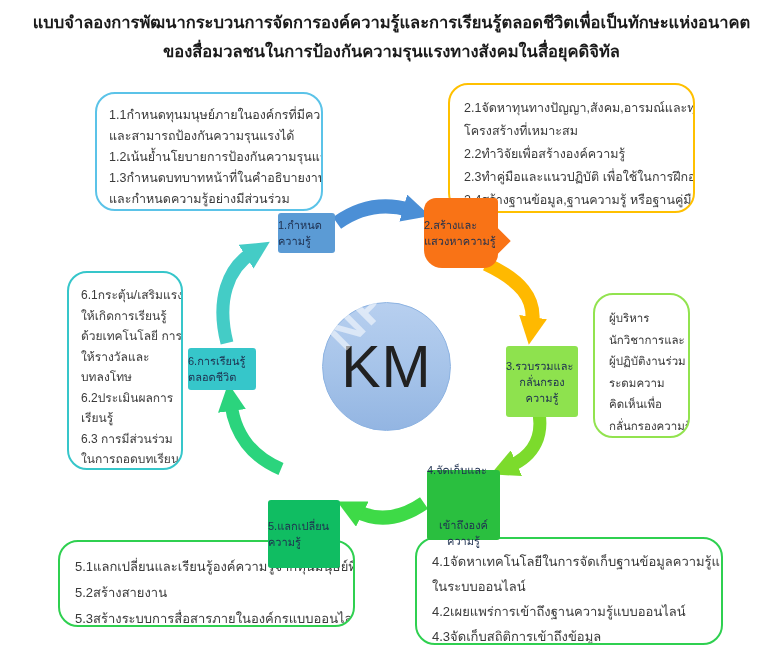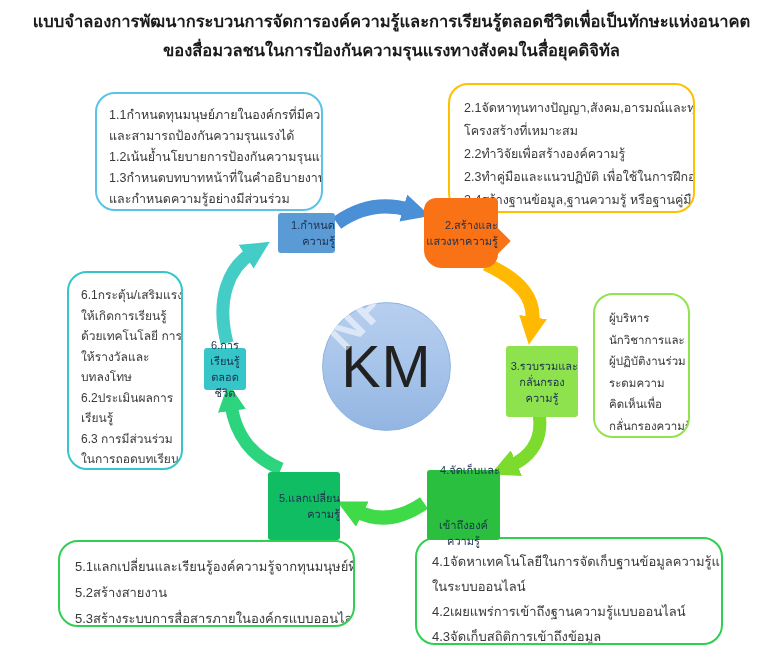--- a/index.html
+++ b/index.html
@@ -2,51 +2,51 @@
 <html><head>
 <meta charset="utf-8">
 <style>
   html,body{margin:0;padding:0;background:#ffffff;}
   .canvas{
     position:relative;width:783px;height:655px;background:#ffffff;overflow:hidden;
     font-family:"Liberation Sans","DejaVu Sans",sans-serif;color:#2e2e2e;
   }
   .title{
     position:absolute;left:0;top:8px;width:783px;text-align:center;
-    font-weight:bold;font-size:16.5px;line-height:29px;color:#1a1a1a;font-family:Liberation Mono, monospace;
+    font-weight:bold;font-size:16.5px;line-height:29px;color:#1a1a1a;
   }
   .arrow-layer{position:absolute;left:0;top:0;width:783px;height:655px;z-index:2;pointer-events:none;}
   .callout{
     position:absolute;background:#ffffff;border:2.5px solid #ccc;border-radius:20px;
     z-index:1;overflow:hidden;box-sizing:border-box;
   }
   .callout .ln{white-space:nowrap;color:#3a3a3a;}
   .co-topleft{left:95px;top:92px;width:228px;height:119px;padding:11px 12px;font-size:12.5px;}
   .co-topleft .ln{line-height:21px;}
   .co-topright{left:448px;top:83px;width:247px;height:130px;padding:12px 14px;font-size:12.5px;}
   .co-topright .ln{line-height:23px;}
   .co-left{left:67px;top:271px;width:116px;height:199px;padding:12px 12px;font-size:12px;}
   .co-left .ln{line-height:20.5px;}
   .co-right{left:593px;top:293px;width:97px;height:145px;padding:13px 4px 4px 14px;font-size:11.5px;}
   .co-right .ln{line-height:21.5px;}
   .co-bottomleft{left:58px;top:540px;width:297px;height:87px;padding:12px 15px;font-size:13px;}
   .co-bottomleft .ln{line-height:26px;}
   .co-bottomright{left:415px;top:537px;width:308px;height:108px;padding:10px 15px;font-size:13px;}
   .co-bottomright .ln{line-height:25px;}
   .stage{
-    position:absolute;z-index:3;display:flex;flex-direction:column;align-items:flex-end;justify-content:center;
+    position:absolute;z-index:3;display:flex;flex-direction:column;align-items:flex-start;justify-content:center;
     text-align:center;font-size:11px;line-height:16px;color:#1f3150;box-sizing:border-box;border-radius:3px;
   }
   .st1{left:278px;top:213px;width:57px;height:40px;}
   .st2{left:424px;top:198px;width:74px;height:70px;border-radius:12px 4px 14px 18px;}
   .st2 .wedge{position:absolute;right:-9px;top:34px;width:18px;height:18px;transform:rotate(45deg);background:inherit;z-index:-1;}
   .st3{left:506px;top:331px;width:72px;height:71px;}
   .st4{left:427px;top:470px;width:73px;height:70px;gap:39px;}
-  .st5{left:268px;top:472px;width:72px;height:68px;}
-  .st6{left:204px;top:348px;width:42px;height:42px;}
+  .st5{left:268px;top:500px;width:72px;height:68px;}
+  .st6{left:188px;top:348px;width:68px;height:42px;}
   .km-circle{
     position:absolute;left:322px;top:302px;width:127px;height:127px;border-radius:50%;
     z-index:2;display:flex;align-items:center;justify-content:center;overflow:hidden;
     border:1px solid #8DB3E2;
     background:linear-gradient(180deg,#b7cfef 0%,#a5c3e9 55%,#93b5e2 100%);
   }
   .km-label{font-size:59px;color:#212121;letter-spacing:1px;font-weight:500;}
   .watermark{
     position:absolute;left:318px;top:278px;z-index:4;pointer-events:none;
     font-size:46px;font-weight:bold;color:rgba(255,255,255,0.55);

